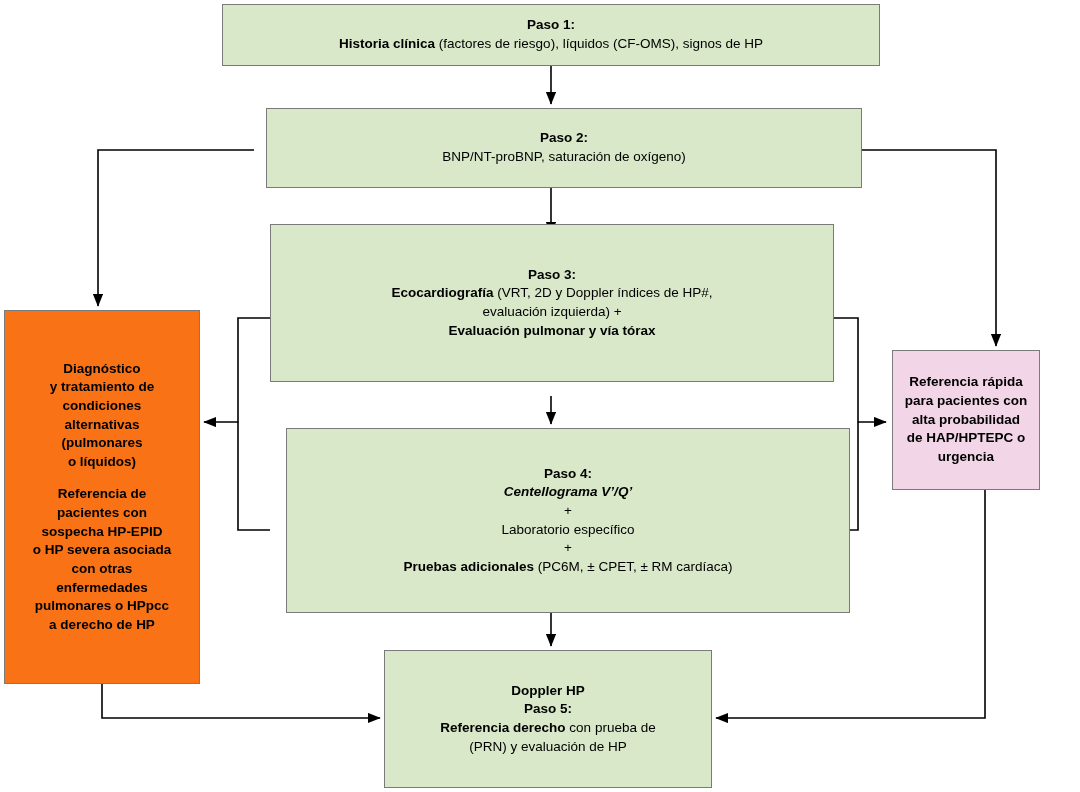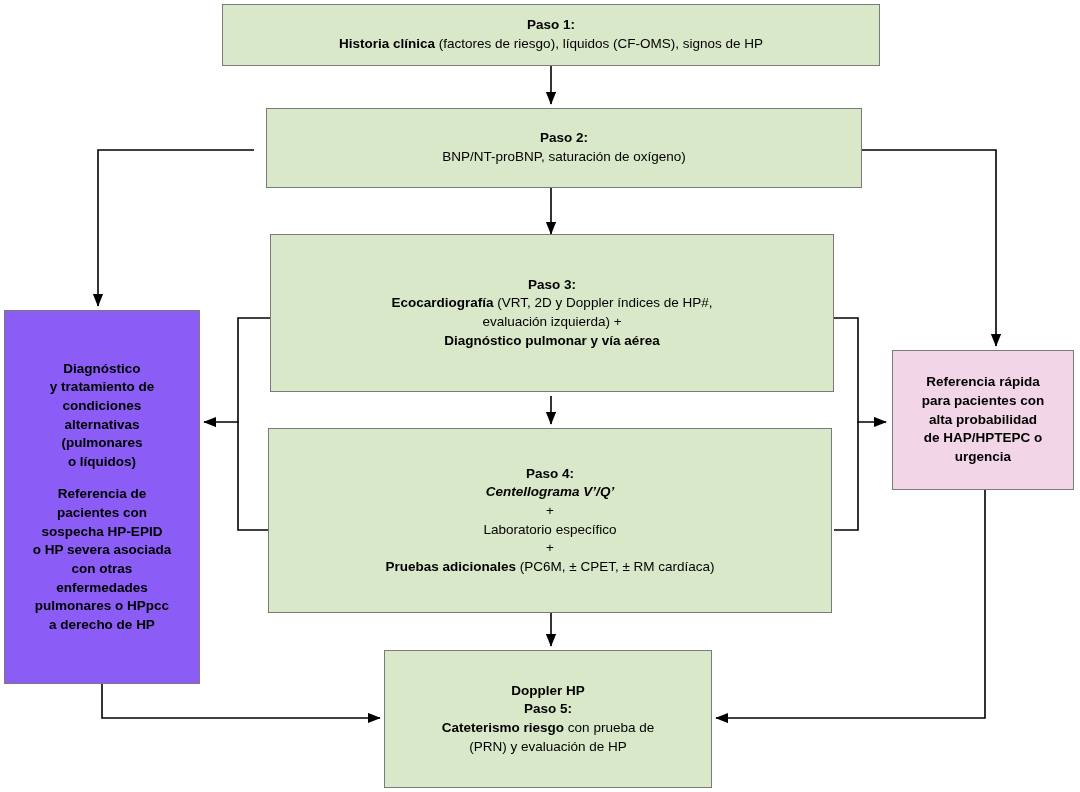--- a/index.html
+++ b/index.html
@@ -35,35 +35,35 @@
     flex-direction: column;
     align-items: center;
     justify-content: center;
     text-align: center;
     font-size: 13.5px;
     line-height: 1.38;
     color: #000000;
     padding: 6px 10px;
   }
   .green { background: #d8e8c8; }
-  .blue  { background: #8b5cf6; }
+  .blue  { background: #f97316; }
   .pink  { background: #f2d6e8; }
 
   .ln { display: block; }
   .b { font-weight: bold; }
   .i { font-style: italic; text-align: center; }
 
   
   #step1 { left: 222px; top: 4px;  width: 658px; height: 62px; }
   #step2 { left: 254px; top: 108px; width: 596px; height: 80px; margin-left: 12px; }
-  #step3 { left: 270px; top: 234px; width: 564px; height: 158px; }
-  #step4 { left: 268px; top: 428px; width: 564px; height: 185px; }
+  #step3 { left: 270px; top: 224px; width: 564px; height: 158px; }
+  #step4 { left: 286px; top: 428px; width: 564px; height: 185px; }
   #step5 { left: 384px; top: 650px; width: 328px; height: 138px; }
   #alt   { left: 4px;   top: 310px; width: 196px; height: 374px; font-weight: bold; }
-  #fast  { left: 892px; top: 350px; width: 182px; height: 140px; font-weight: bold; }
+  #fast  { left: 892px; top: 350px; width: 148px; height: 140px; font-weight: bold; }
 
   #alt .section-gap { height: 14px; }
 </style>
 </head>
 <body>
 
 <div id="canvas">
 
   <svg class="connectors" viewBox="0 0 1080 792">
     <defs>
@@ -106,36 +106,36 @@
 
   <div class="box green" id="step2">
     <span class="ln b">Paso 2:</span>
     <span class="ln">BNP/NT-proBNP, saturación de oxígeno)</span>
   </div>
 
   <div class="box green" id="step3">
     <span class="ln b">Paso 3:</span>
     <span class="ln"><b>Ecocardiografía</b><span> (VRT, 2D y Doppler índices de HP#,</span></span>
     <span class="ln">evaluación izquierda) +</span>
-    <span class="ln b">Diagnóstico pulmonar y vía aérea</span>
+    <span class="ln b">Evaluación pulmonar y vía tórax</span>
   </div>
 
   <div class="box green" id="step4">
     <span class="ln b">Paso 4:</span>
     <span class="ln b i">Centellograma V’/Q’</span>
     <span class="ln">+</span>
     <span class="ln">Laboratorio específico</span>
     <span class="ln">+</span>
     <span class="ln"><b>Pruebas adicionales</b><span> (PC6M, ± CPET, ± RM cardíaca)</span></span>
   </div>
 
   <div class="box green" id="step5">
     <span class="ln b">Doppler HP</span>
     <span class="ln b">Paso 5:</span>
-    <span class="ln"><b>Cateterismo riesgo</b><span> con prueba de</span></span>
+    <span class="ln"><b>Referencia derecho</b><span> con prueba de</span></span>
     <span class="ln">(PRN) y evaluación de HP</span>
   </div>
 
   <div class="box blue" id="alt">
     <span class="ln">Diagnóstico</span>
     <span class="ln">y tratamiento de</span>
     <span class="ln">condiciones</span>
     <span class="ln">alternativas</span>
     <span class="ln">(pulmonares</span>
     <span class="ln">o líquidos)</span>

